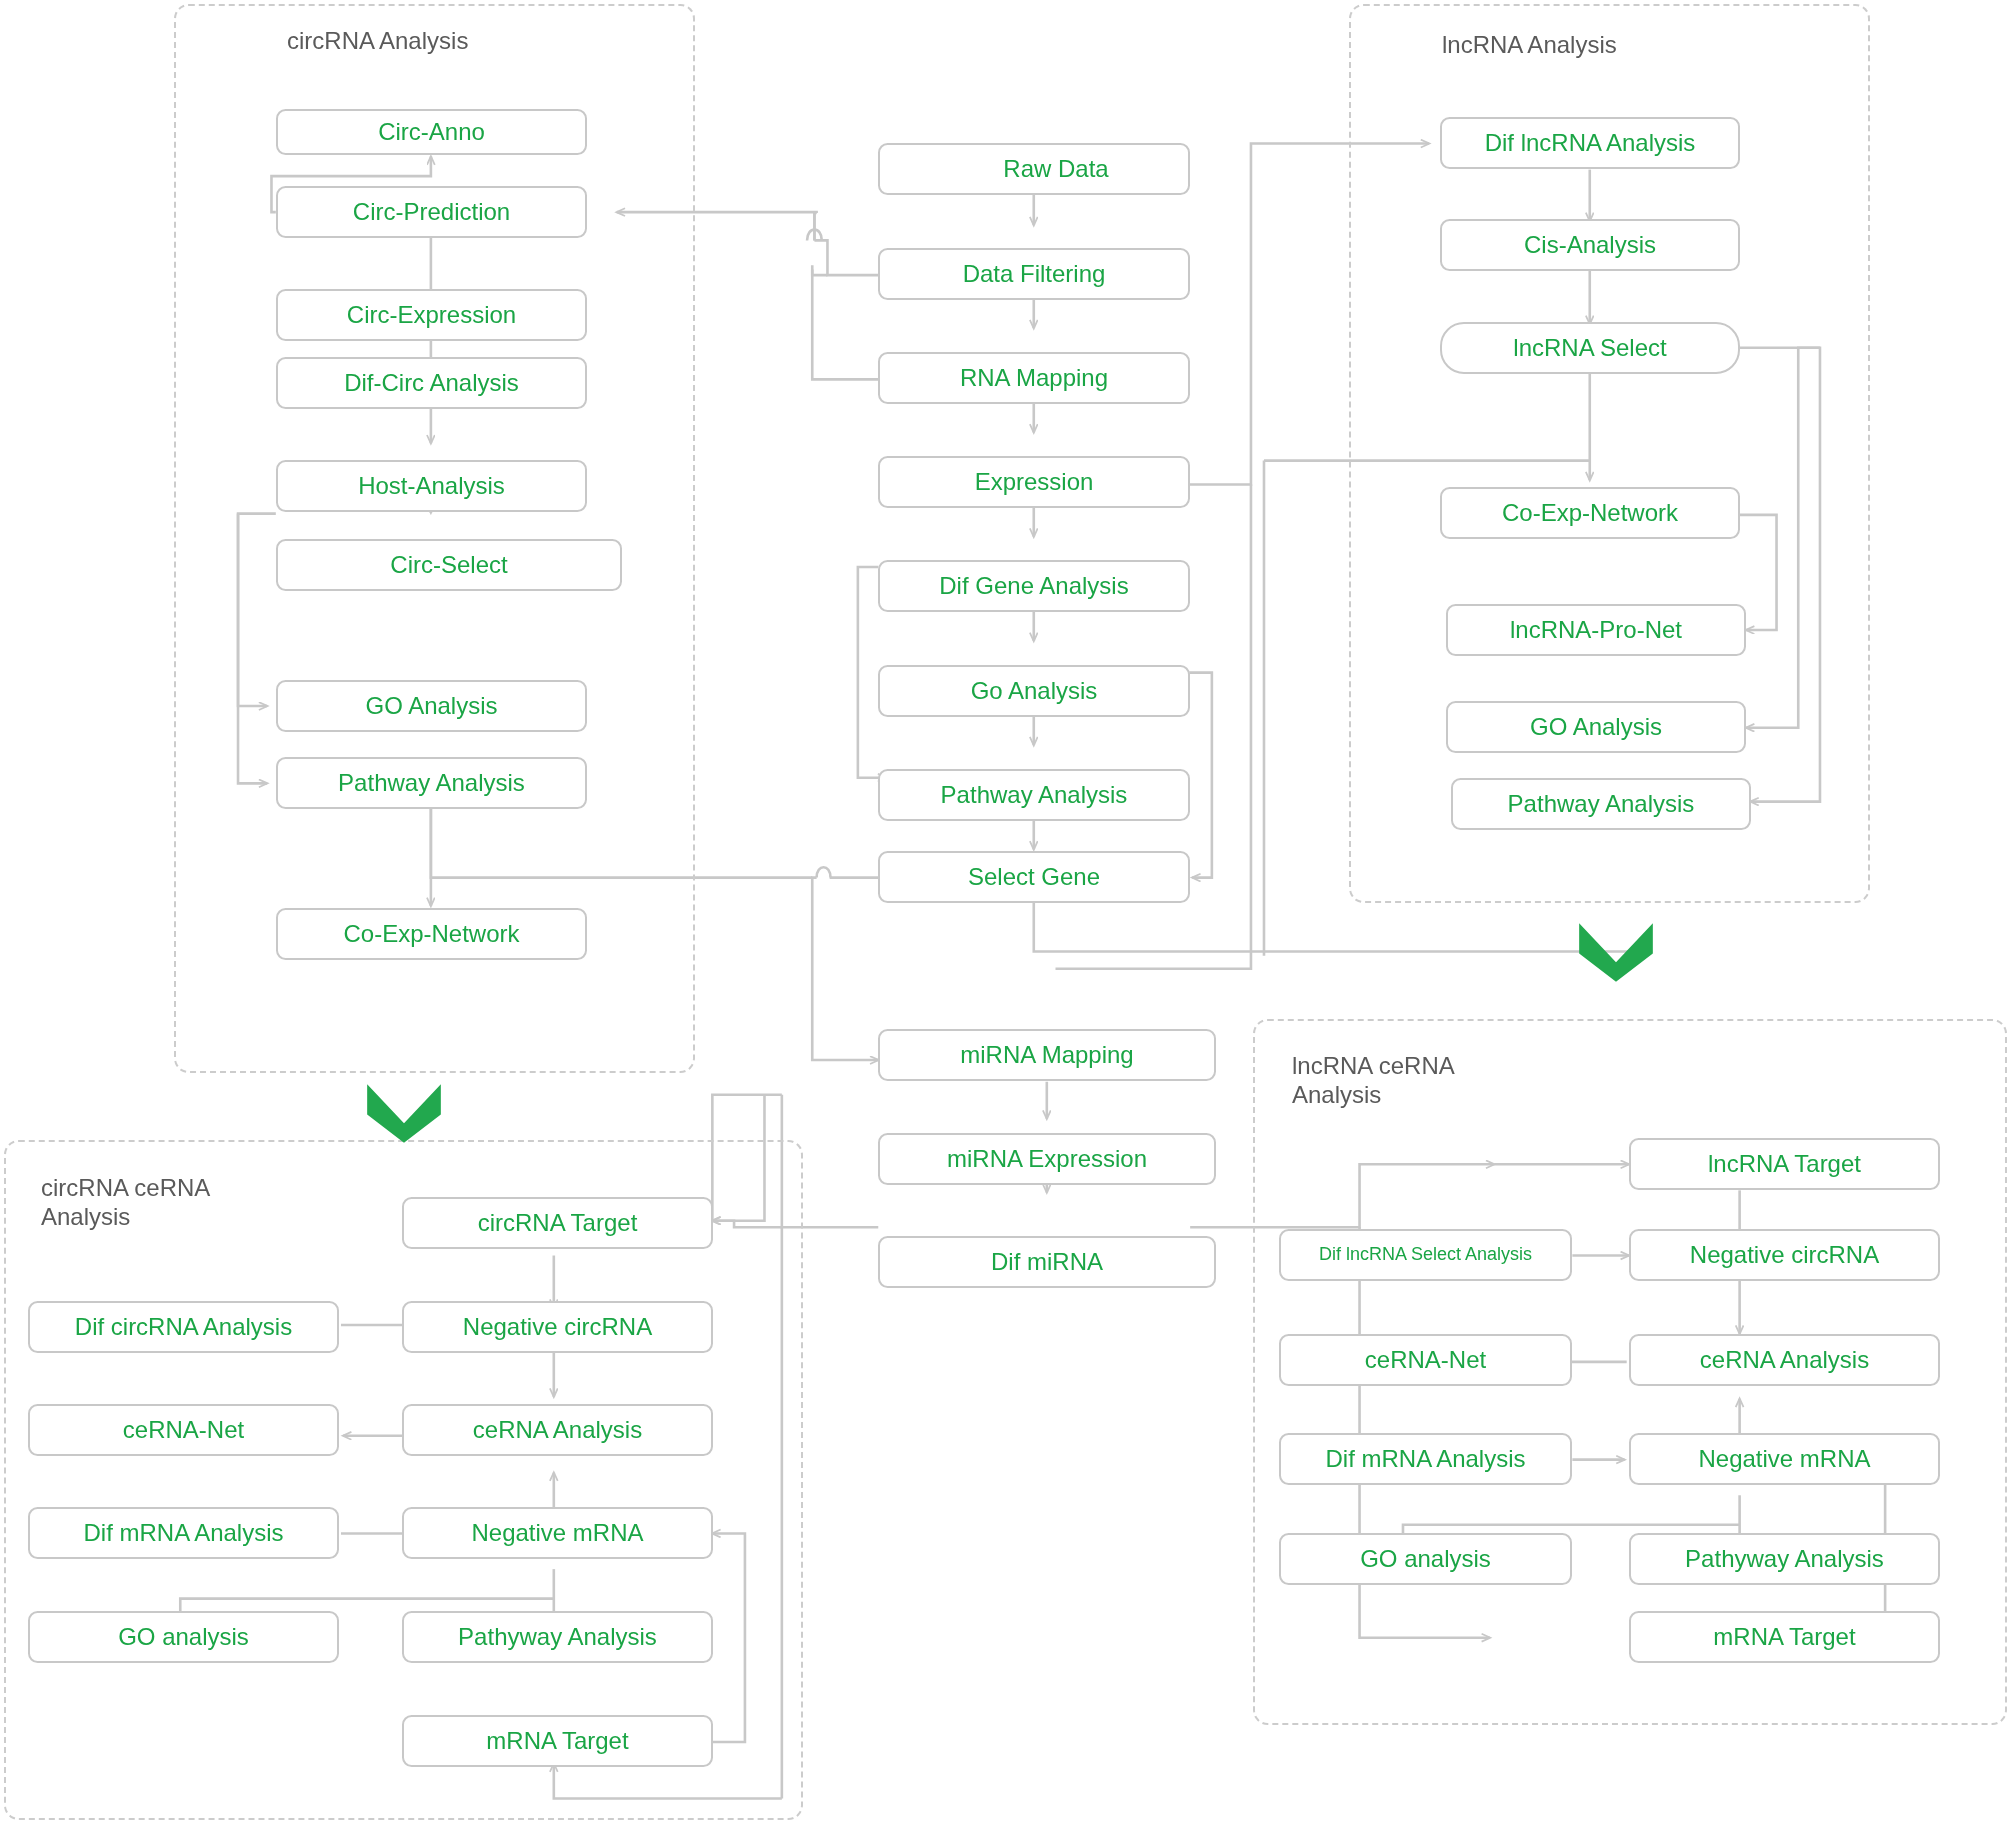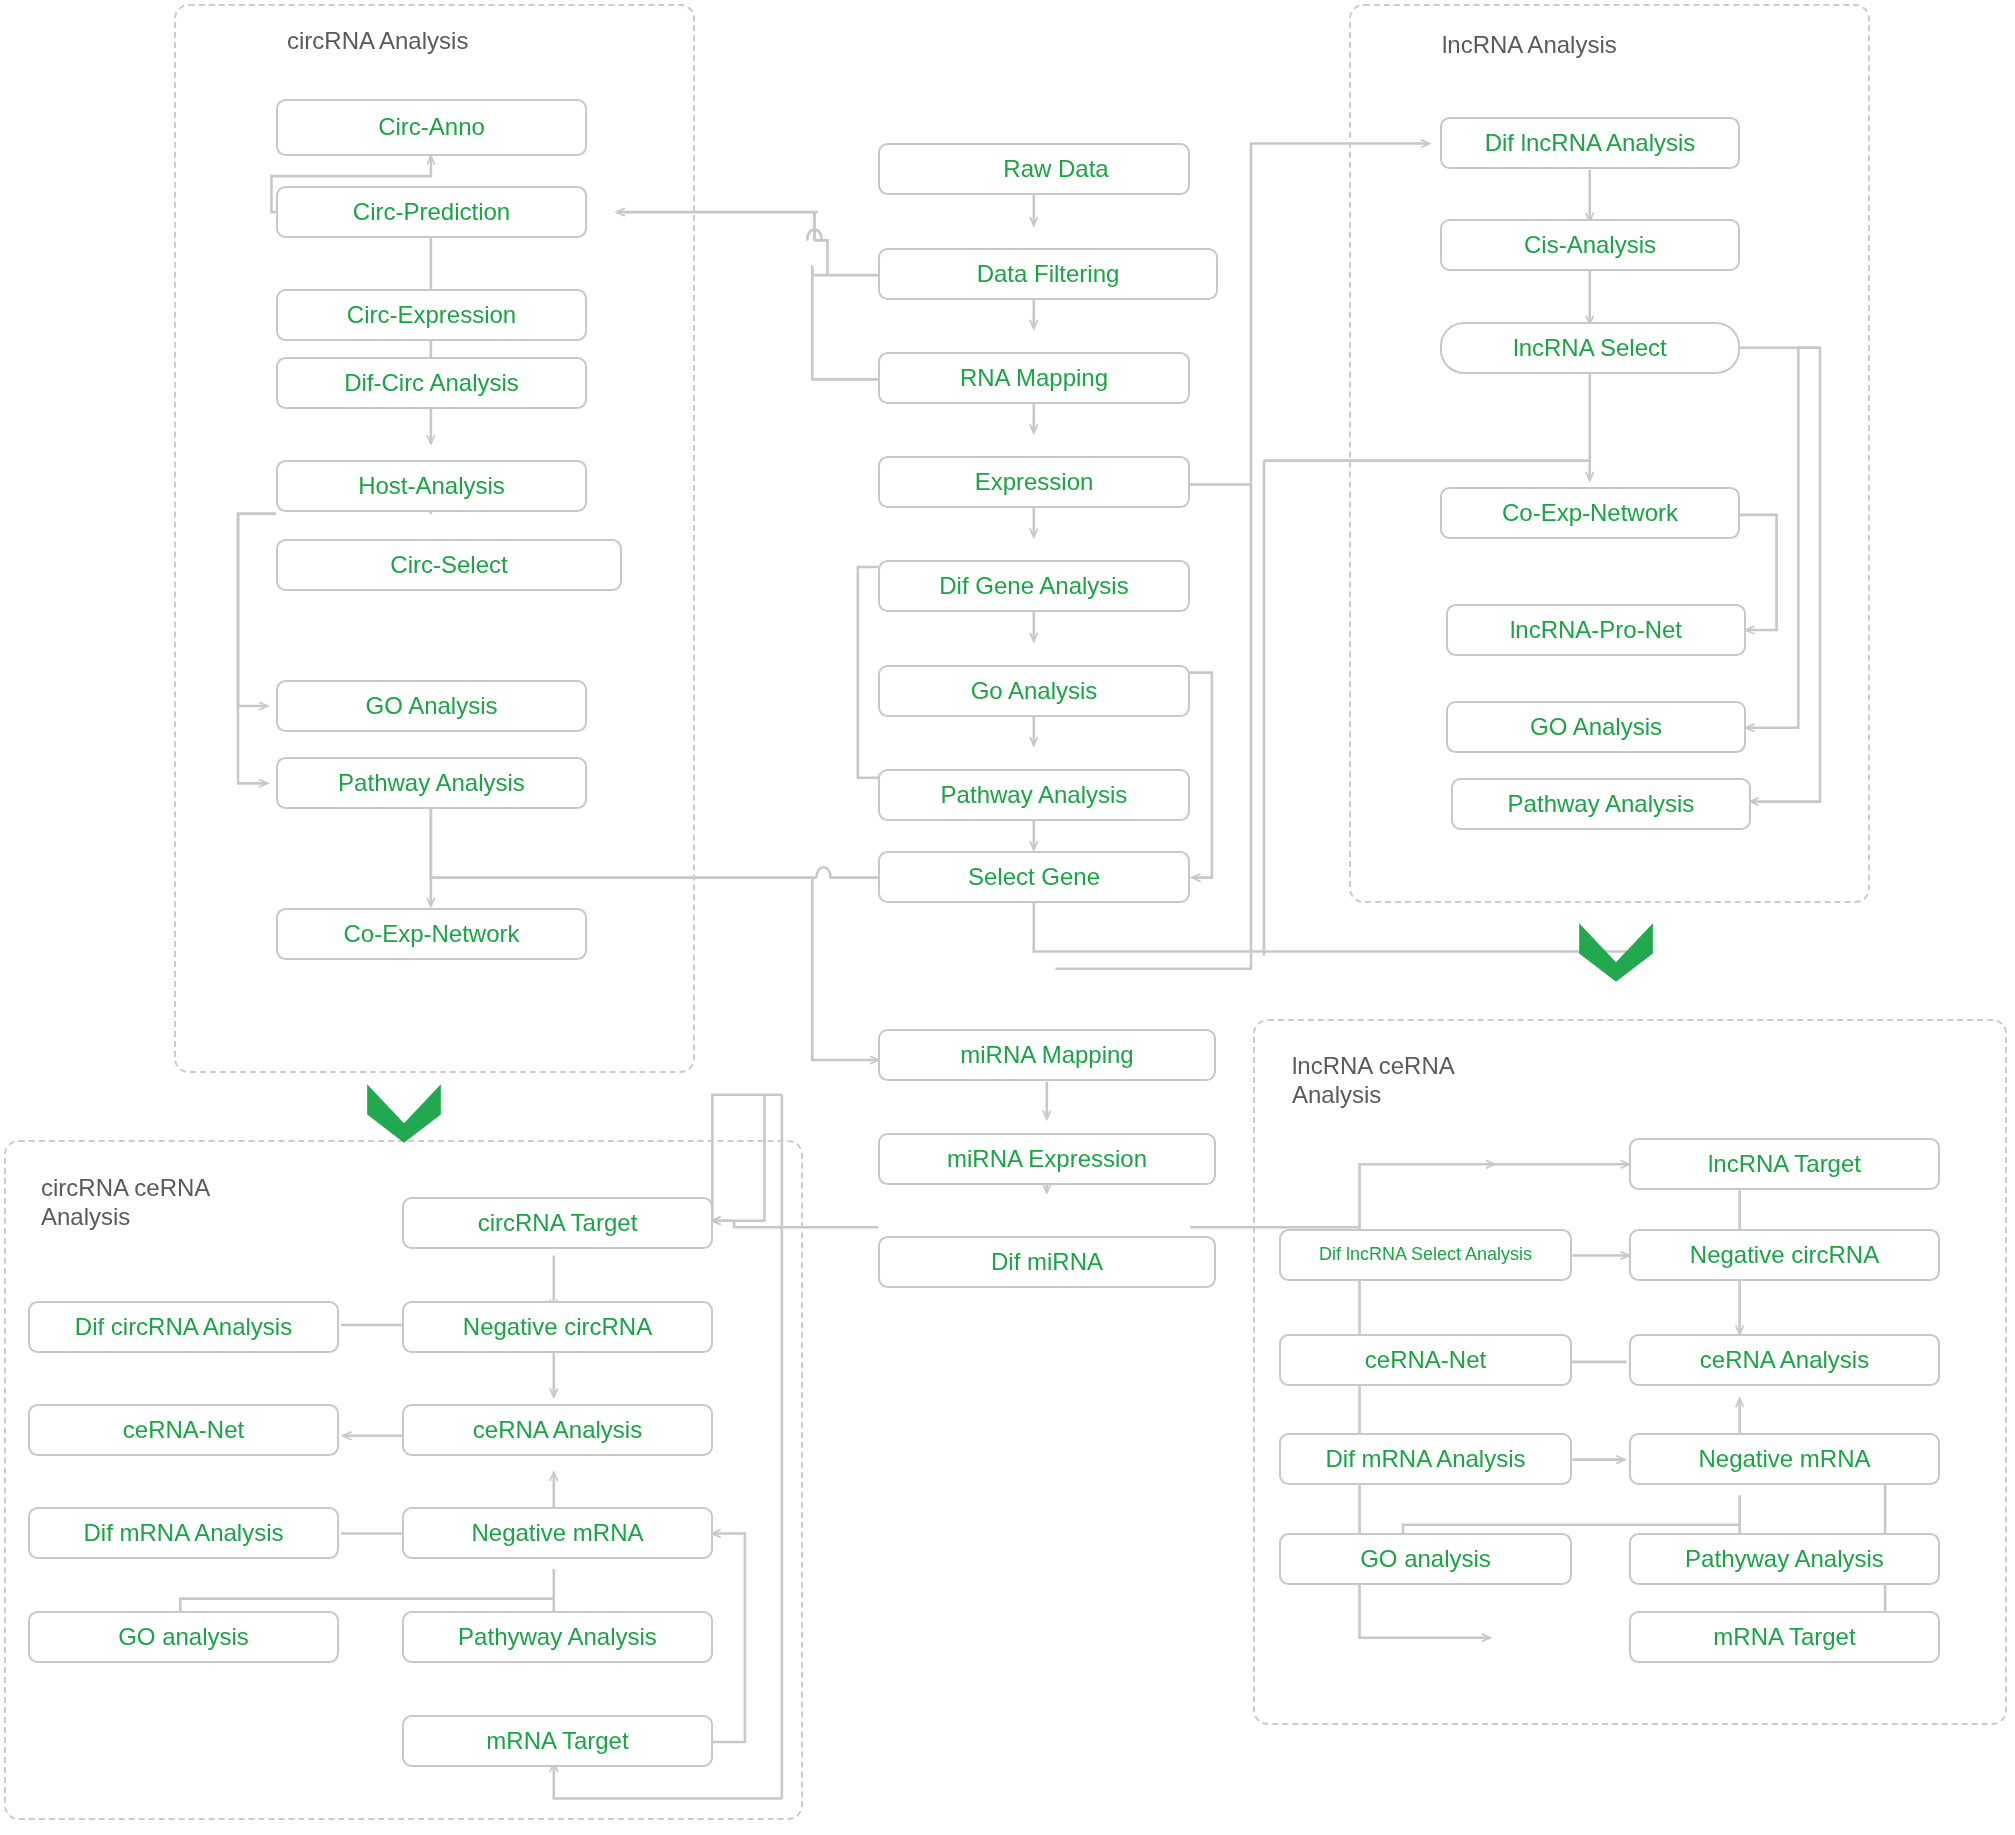--- a/index.html
+++ b/index.html
@@ -155,32 +155,32 @@
   <div class="panel-title" style="left:1292px;top:1051px;width:347px;">lncRNA  ceRNA
 Analysis</div>
 
   <svg class="chev" style="left:365px;top:1082px;width:78px;height:63px;" viewBox="0 0 180 145">
     <polygon points="5,5 90,95 175,5 175,75 90,140 5,75" fill="#22a84e"></polygon>
   </svg>
   <svg class="chev" style="left:1577px;top:921px;width:78px;height:63px;" viewBox="0 0 180 145">
     <polygon points="5,5 90,95 175,5 175,75 90,140 5,75" fill="#22a84e"></polygon>
   </svg>
 
-  <div class="node" style="left:276px;top:99px;width:311px;height:57px;">Circ-Anno</div>
+  <div class="node" style="left:276px;top:109px;width:311px;height:46px;">Circ-Anno</div>
   <div class="node" style="left:276px;top:186px;width:311px;height:52px;">Circ-Prediction</div>
   <div class="node" style="left:276px;top:289px;width:311px;height:52px;">Circ-Expression</div>
   <div class="node" style="left:276px;top:357px;width:311px;height:52px;">Dif-Circ Analysis</div>
   <div class="node" style="left:276px;top:460px;width:311px;height:52px;">Host-Analysis</div>
   <div class="node" style="left:276px;top:539px;width:346px;height:52px;">Circ-Select</div>
   <div class="node" style="left:276px;top:680px;width:311px;height:52px;">GO Analysis</div>
   <div class="node" style="left:276px;top:757px;width:311px;height:52px;">Pathway Analysis</div>
   <div class="node" style="left:276px;top:908px;width:311px;height:52px;">Co-Exp-Network</div>
 
   <div class="node" style="left:878px;top:143px;width:312px;height:52px;padding-left:44px;">Raw Data</div>
-  <div class="node" style="left:878px;top:248px;width:340px;height:52px;">Data Filtering</div>
+  <div class="node" style="left:878px;top:248px;width:312px;height:52px;">Data Filtering</div>
   <div class="node" style="left:878px;top:352px;width:312px;height:52px;">RNA Mapping</div>
   <div class="node" style="left:878px;top:560px;width:312px;height:52px;">Dif Gene Analysis</div>
   <div class="node" style="left:878px;top:456px;width:312px;height:52px;">Expression</div>
   <div class="node" style="left:878px;top:665px;width:312px;height:52px;">Go Analysis</div>
   <div class="node" style="left:878px;top:769px;width:312px;height:52px;">Pathway Analysis</div>
   <div class="node" style="left:878px;top:851px;width:312px;height:52px;">Select Gene</div>
   <div class="node" style="left:878px;top:1029px;width:338px;height:52px;">miRNA Mapping</div>
   <div class="node" style="left:878px;top:1236px;width:338px;height:52px;">Dif miRNA</div>
   <div class="node" style="left:878px;top:1133px;width:338px;height:52px;">miRNA Expression</div>
 

